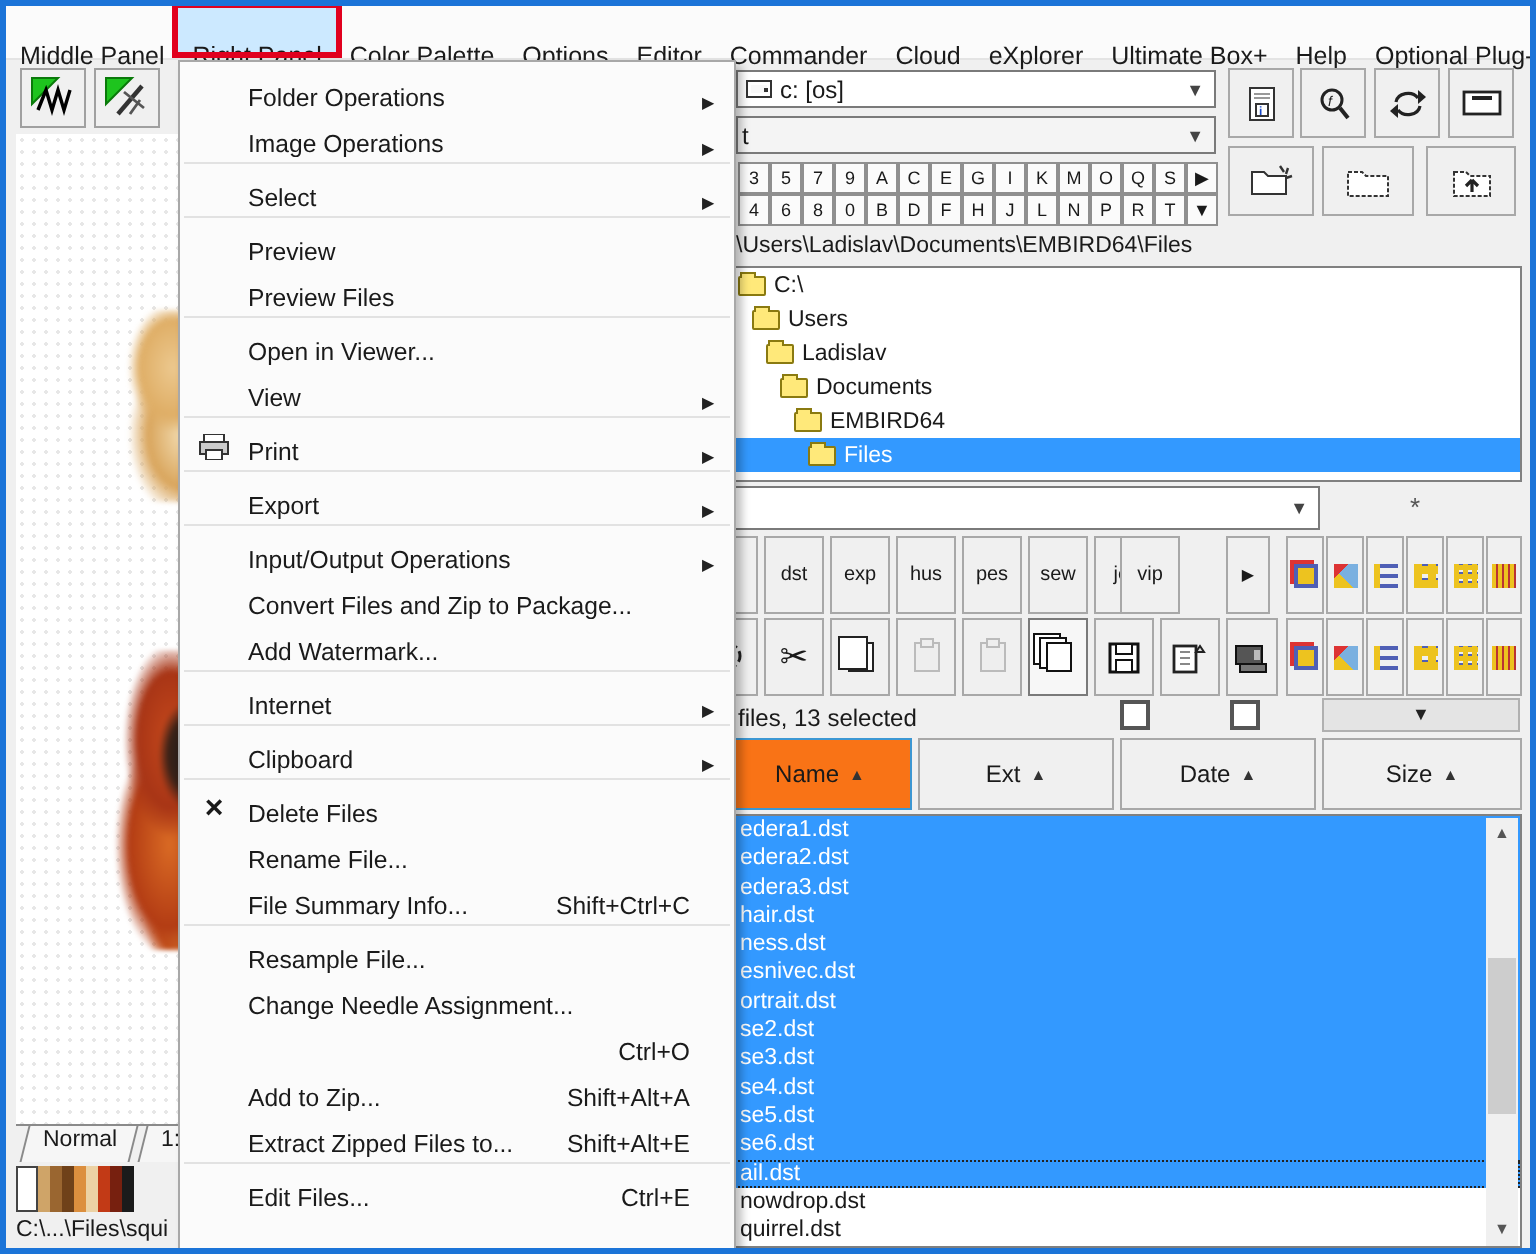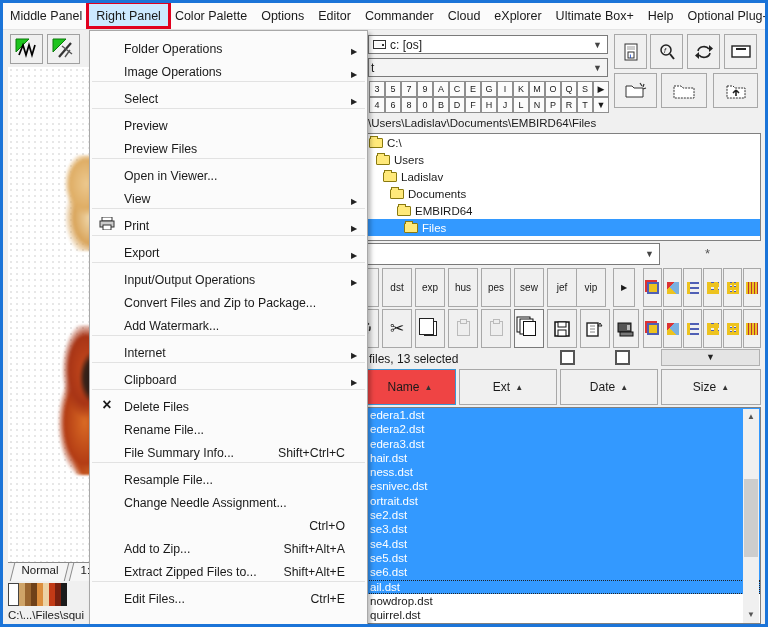--- a/index.html
+++ b/index.html
@@ -3,21 +3,21 @@
 <meta charset="utf-8">
 <style>
   * { margin:0; padding:0; box-sizing:border-box; }
   html,body { width:768px; height:627px; font-family:"Liberation Sans", sans-serif; }
   #win { position:relative; width:768px; height:627px; background:#f0f0f0;
          border:3px solid #1b74d8; overflow:hidden; font-size:12px; color:#1a1a1a; }
 
   
   #menubar { position:absolute; left:0; top:0; width:762px; height:27px; background:#fbfbfb;
              display:flex; align-items:stretch; border-bottom:1px solid #e4e4e4; }
-  .mb-item { padding:0 7px; line-height:26px; font-size:12.5px; white-space:nowrap; position:relative; }
+  .mb-item { padding:12px 7px; line-height:26px; font-size:12.5px; white-space:nowrap; position:relative; }
   .mb-item.active { background:#cce9ff; }
   .mb-item.redbox::after { content:""; position:absolute; inset:-2px -3px 0 -3px; border:3px solid #e1001e; pointer-events:none; }
 
   
   .tbtn { position:absolute; width:33px; height:30px; background:#f0f0f0; border:1px solid #a0a0a0;
           display:flex; align-items:center; justify-content:center; }
   #canvas { position:absolute; left:5px; top:64px; width:356px; height:495px; background:#fff;
             background-image:radial-gradient(circle,#e7e7e7 0.8px,transparent 0.9px); background-size:6px 6px;
             border-right:1px solid #bbb; overflow:hidden; }
   .blob1 { position:absolute; left:41px; top:88px; width:50px; height:96px; filter:blur(1.2px);
@@ -63,21 +63,21 @@
             display:flex; align-items:center; justify-content:center; font-size:10px; }
   .bigbtn.gray { color:#b5b5b5; }
   .bigbtn.pressed { background:#f7f7f7; border:1px solid #7a7a7a; }
   .topbtn { position:absolute; background:#f0f0f0; border:1px solid #a8a8a8;
             display:flex; align-items:center; justify-content:center; }
   .cb { position:absolute; width:15px; height:15px; background:#fff; border:2px solid #555; }
   .drop { position:absolute; left:658px; top:346px; width:99px; height:17px; background:#e4e4e4;
           border:1px solid #b0b0b0; text-align:center; font-size:9px; line-height:15px; color:#222; }
   .hdr { position:absolute; top:366px; height:36px; background:#f0f0f0; border:1px solid #a8a8a8;
          display:flex; align-items:center; justify-content:center; gap:5px; font-size:12px; }
-  .hdr.activecol { background:#ef4444; border:1px solid #3c97d3; }
+  .hdr.activecol { background:#f97316; border:1px solid #3c97d3; }
   .hdr .arr { font-size:8px; color:#333; }
   #filelist { position:absolute; left:361px; top:404px; width:397px; height:217px; background:#fff;
               border:1px solid #808080; overflow:hidden; font-size:11.5px; }
   .frow { height:14.3px; line-height:14.3px; padding-left:5px; white-space:nowrap; }
   .frow.sel { background:#3399ff; color:#fff; }
   .frow.focus { outline:1px dotted #222; outline-offset:-1px; }
   #vscroll { position:absolute; right:1px; top:1px; width:16px; height:214px; background:#f0f0f0; }
   .sbtn { position:absolute; left:0; width:16px; height:16px; background:#f0f0f0; color:#555;
           font-size:8px; text-align:center; line-height:16px; }
   .sthumb { position:absolute; left:1px; top:70px; width:14px; height:78px; background:#cdcdcd; }
@@ -304,21 +304,21 @@
   </div>
   <span style="position:absolute; left:702px; top:243px; color:#555; font-size:13px;">*</span>
 
   <div class="bigbtn" style="left:346px; top:265px; width:30px;">*</div>
   <div class="bigbtn" style="left:379px; top:265px; width:30px;">dst</div>
   <div class="bigbtn" style="left:412px; top:265px; width:30px;">exp</div>
   <div class="bigbtn" style="left:445px; top:265px; width:30px;">hus</div>
   <div class="bigbtn" style="left:478px; top:265px; width:30px;">pes</div>
   <div class="bigbtn" style="left:511px; top:265px; width:30px;">sew</div>
   <div class="bigbtn" style="left:544px; top:265px; width:30px;">jef</div>
-  <div class="bigbtn" style="left:573px; top:265px; width:30px;">vip</div>
+  <div class="bigbtn" style="left:557px; top:265px; width:30px;">vip</div>
   <div class="bigbtn" style="left:610px; top:265px; width:22px; font-size:8px;">▶</div>
   <div class="bigbtn" style="left:640px; top:265px; width:19px;">
       <span class="vi vi1"></span>
     </div>
   <div class="bigbtn" style="left:660px; top:265px; width:19px;">
       <span class="vi vi2"></span>
     </div>
   <div class="bigbtn" style="left:680px; top:265px; width:19px;">
       <span class="vi vi3"></span>
     </div>

